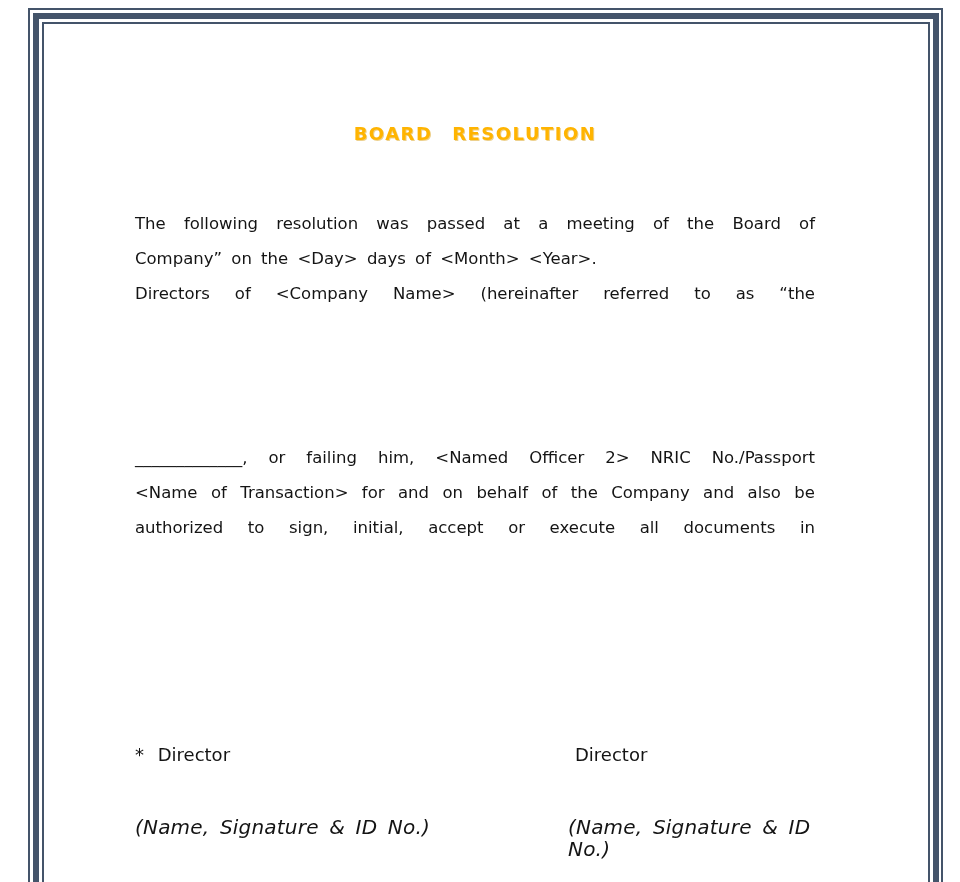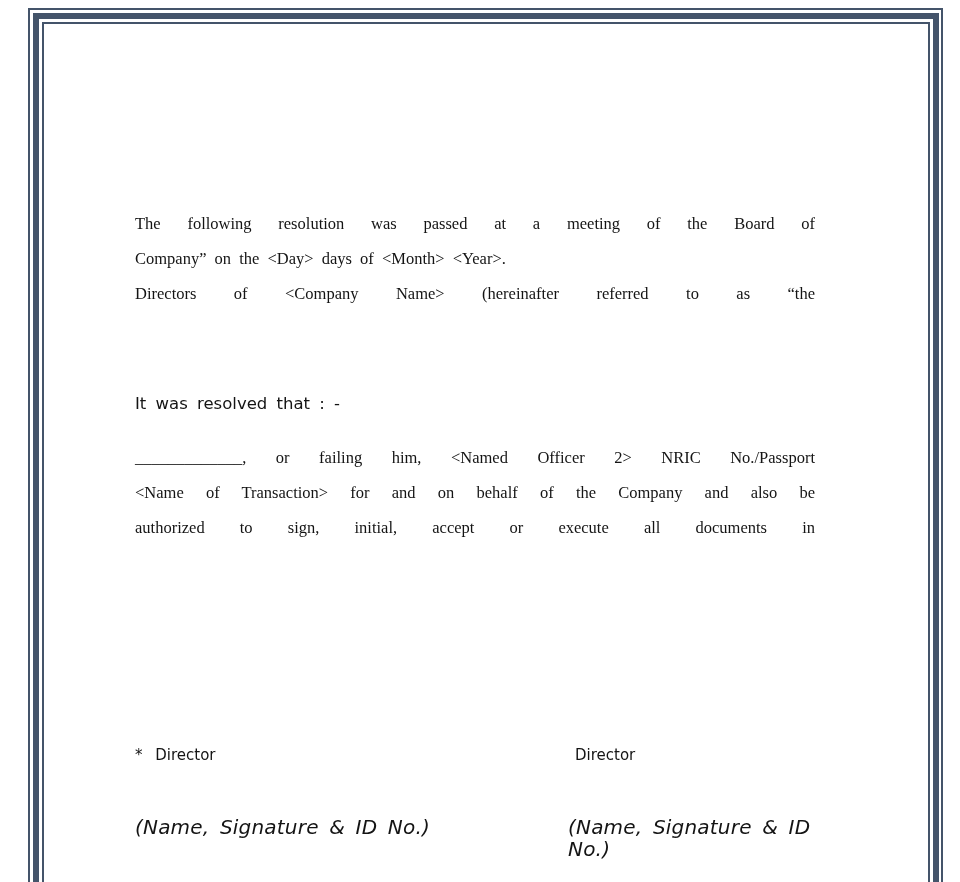--- a/index.html
+++ b/index.html
@@ -38,35 +38,34 @@
     letter-spacing: 0.4px; word-spacing: 9px;
     text-shadow: 1px 1px 0 rgba(90, 90, 90, 0.45);
   }
 
   .para { position: absolute; left: 0; width: 680px; font-size: 16.5px; word-spacing: 2px; }
   .para .line {
     height: 35px; line-height: 35px;
     text-align: justify;
     text-align-last: justify;
     white-space: nowrap;
-    font-family: Liberation Serif, serif;
   }
   .para .line.last { text-align-last: left; white-space: normal; word-spacing: 4px; }
 
   .p1 { top: 206px; }
   .resolved {
     position: absolute; top: 386px; left: 0;
     height: 35px; line-height: 35px;
     font-size: 16.5px; word-spacing: 4px;
   }
   .p2 { top: 440px; }
 
   .sig-row {
     position: absolute; top: 744px; left: 0; width: 680px;
-    display: flex; font-size: 15px; line-height: 22px;
+    display: flex; font-size: 18px; line-height: 22px;
   }
   .sig-row .col-left { width: 440px; word-spacing: 8px; }
   .sig-row .col-right { flex: 1; }
 
   .names-row {
     position: absolute; top: 816px; left: 0; width: 680px;
     display: flex;
     font-size: 20px; font-style: italic; line-height: 22px;
     word-spacing: 4px; letter-spacing: 0.2px;
   }
@@ -75,29 +74,29 @@
 </style>
 </head>
 <body>
 
 <div class="frame-outer"></div>
 <div class="frame-middle"></div>
 <div class="frame-inner"></div>
 
 <div class="content">
 
+  <div class="title">BOARD RESOLUTION</div>
 
 
   <div class="para p1">
       <div class="line">The following resolution was passed at a meeting of the Board of</div>
       <div class="line last">Company” on the &lt;Day&gt; days of &lt;Month&gt; &lt;Year&gt;.</div>
       <div class="line">Directors of &lt;Company Name&gt; (hereinafter referred to as “the</div>
     </div>
 
-  <div class="resolved">It was resolved that : -</div>
 
   <div class="para p2">
       <div class="line">_____________, or failing him, &lt;Named Officer 2&gt; NRIC No./Passport</div>
       <div class="line">&lt;Name of Transaction&gt; for and on behalf of the Company and also be</div>
       <div class="line">authorized to sign, initial, accept or execute all documents in</div>
     </div>
 
   <div class="sig-row">
     <div class="col-left">* Director</div>
     <div class="col-right">Director</div>

